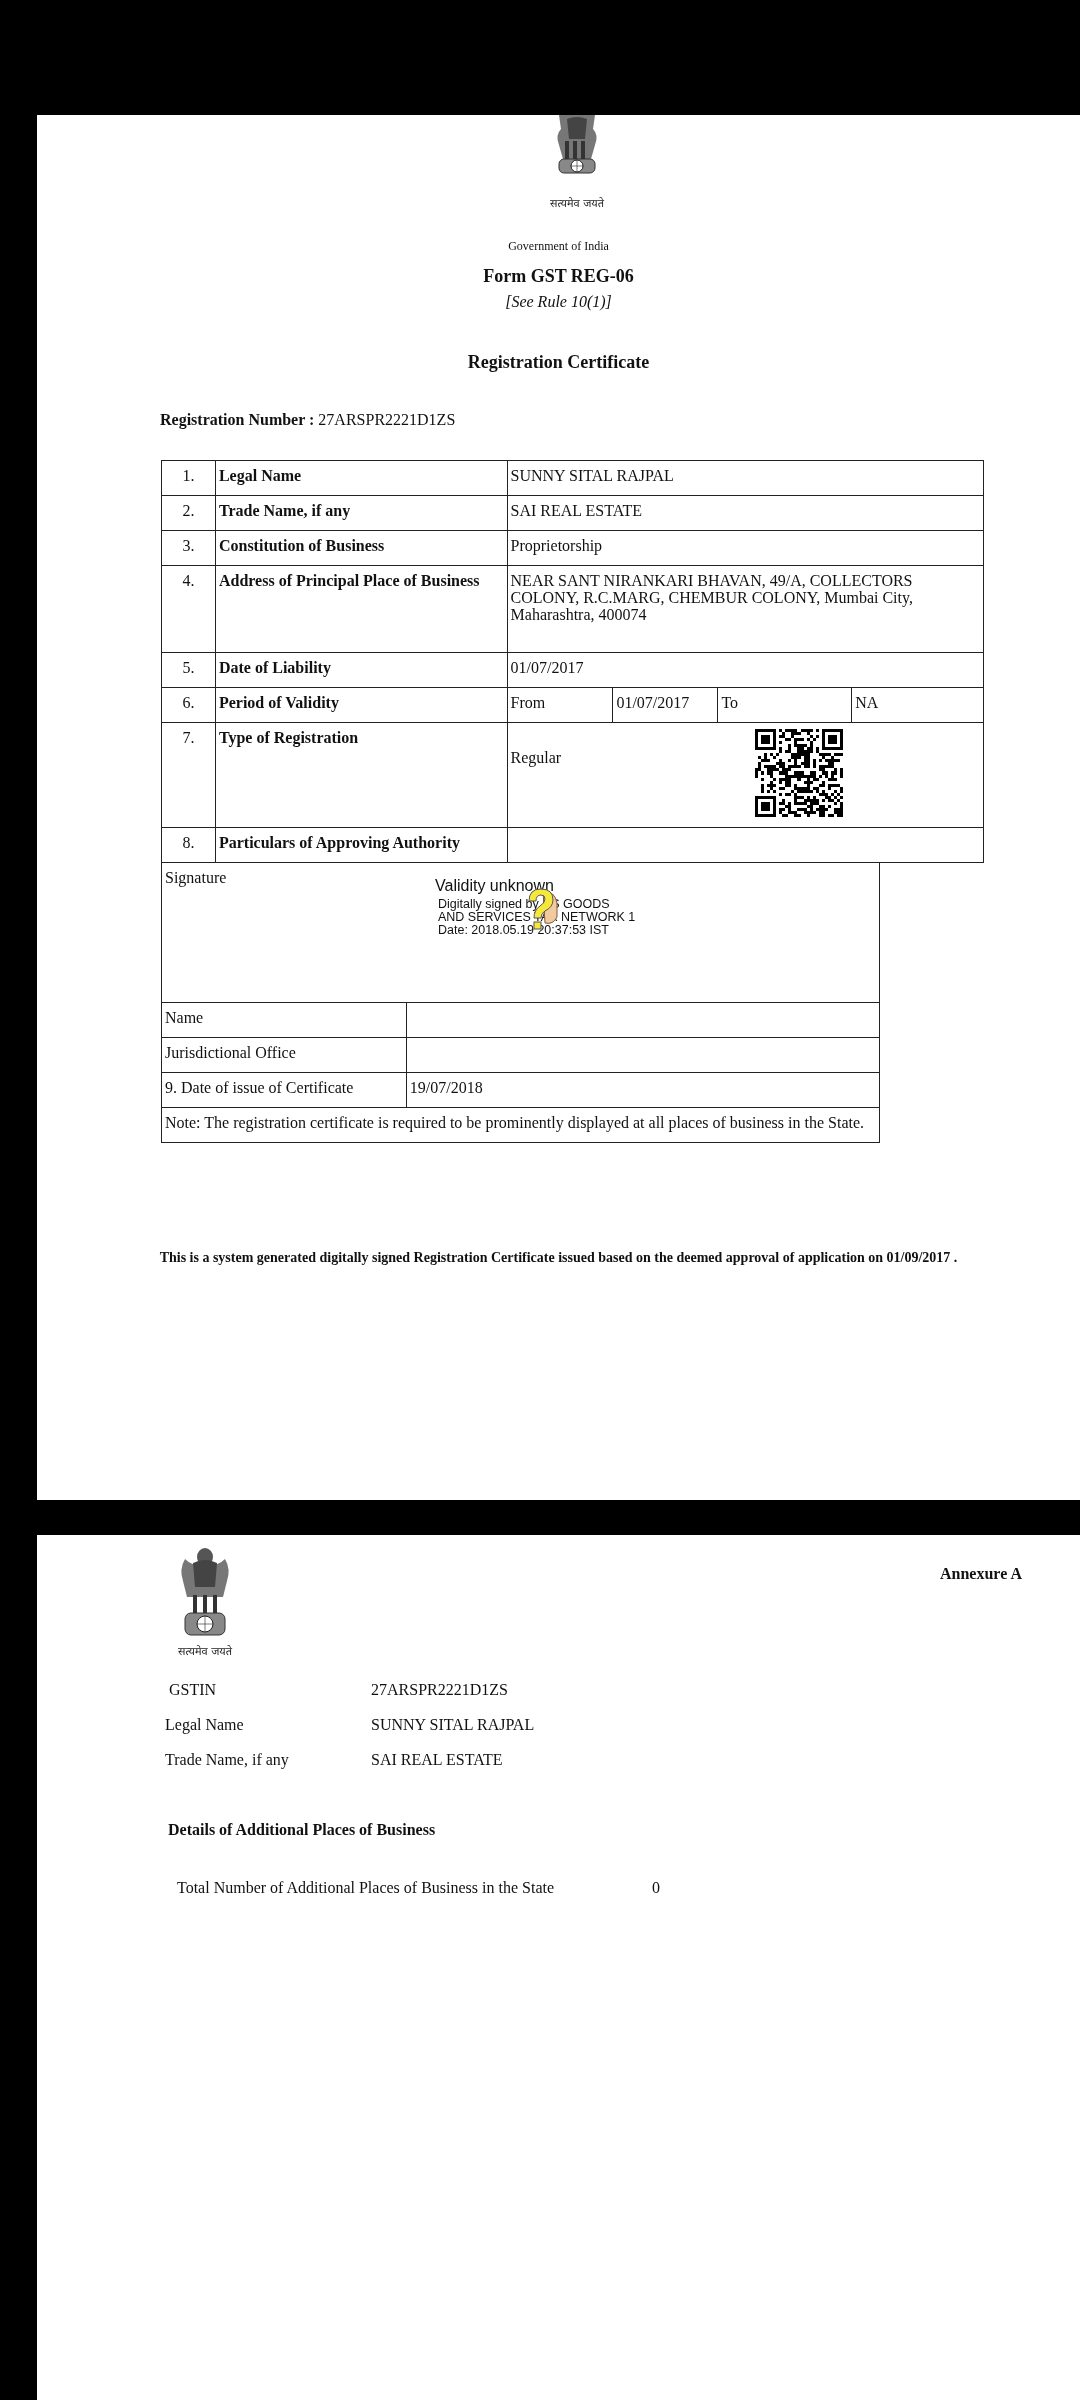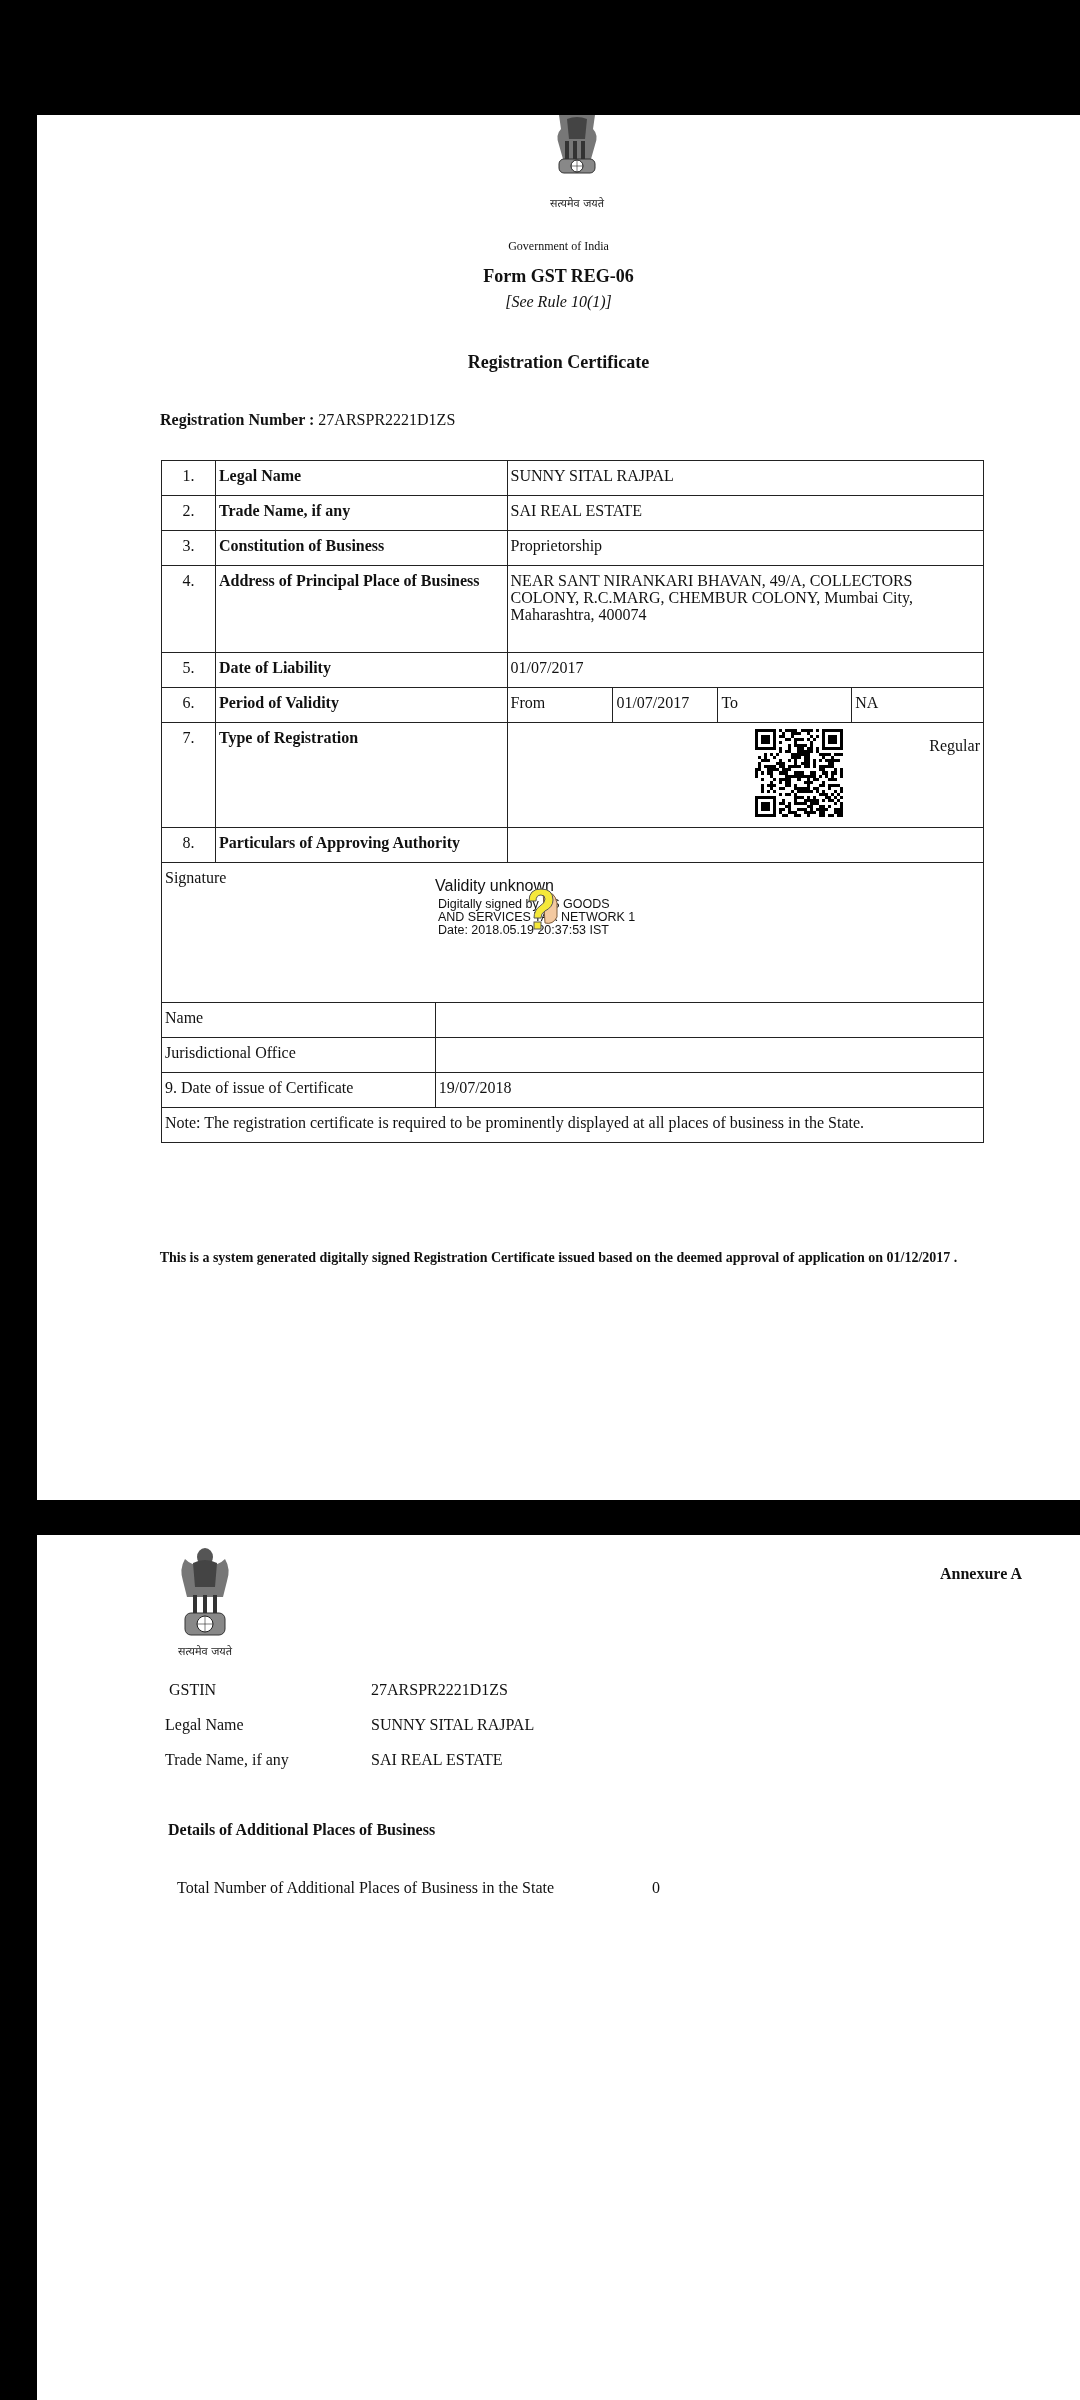--- a/index.html
+++ b/index.html
@@ -102,21 +102,21 @@
       <td class="num">6.</td>
       <td class="lbl">Period of Validity</td>
       <td>From</td>
       <td>01/07/2017</td>
       <td>To</td>
       <td>NA</td>
     </tr>
     <tr style="height:105px">
       <td class="num">7.</td>
       <td class="lbl">Type of Registration</td>
-      <td colspan="4" style="position:relative; padding-top:14px;text-align:right;">
+      <td colspan="4" style="position:relative; padding-top:26px;">
         <span>Regular</span>
         <svg class="qr" style="left:247px; top:6px;" viewBox="0 0 29 29" shape-rendering="crispEdges" id="qr">
               <rect x="8" y="0" width="1" height="1" fill="#000"></rect>
               <rect x="10" y="0" width="1" height="1" fill="#000"></rect>
               <rect x="11" y="0" width="1" height="1" fill="#000"></rect>
               <rect x="12" y="0" width="1" height="1" fill="#000"></rect>
               <rect x="13" y="0" width="1" height="1" fill="#000"></rect>
               <rect x="15" y="0" width="1" height="1" fill="#000"></rect>
               <rect x="16" y="0" width="1" height="1" fill="#000"></rect>
               <rect x="17" y="0" width="1" height="1" fill="#000"></rect>
@@ -442,21 +442,21 @@
       </td>
     </tr>
     <tr style="height:35px">
       <td class="num">8.</td>
       <td class="lbl">Particulars of Approving Authority</td>
       <td colspan="4"></td>
     </tr>
   </tbody>
     </table>
 
-  <table class="main" style="left:124px; top:747px; width:823px;">
+  <table class="main" style="left:124px; top:747px; width:719px;">
     <colgroup>
         <col style="width:274px">
         <col style="width:549px">
       </colgroup>
     <tbody>
         <tr style="height:140px">
       <td colspan="2" style="position:relative;">
         <span>Signature</span>
         <div class="sig-block" style="left:273px; top:14px;">
           <div class="sig-title">Validity unknown</div>
@@ -484,21 +484,21 @@
     <tr style="height:35px">
       <td>9. Date of issue of Certificate</td>
       <td>19/07/2018</td>
     </tr>
     <tr style="height:35px">
       <td colspan="2">Note: The registration certificate is required to be prominently displayed at all places of business in the State.</td>
     </tr>
   </tbody>
     </table>
 
-  <div class="abs center footer-line" style="top:1135px;">This is a system generated digitally signed Registration Certificate issued based on the deemed approval of application on 01/12/2017 .</div>
+  <div class="abs center footer-line" style="top:1135px;">This is a system generated digitally signed Registration Certificate issued based on the deemed approval of application on 01/09/2017 .</div>
 </div>
 
 <div class="page" id="page2">
   <div class="emblem" style="left:134px; top:12px;">
     <svg width="68" height="90" viewBox="0 0 68 90">
       <ellipse cx="34" cy="10" rx="8" ry="9" fill="#555"></ellipse>
       <path d="M14 12 Q8 22 12 34 L16 50 L52 50 L56 34 Q60 22 54 12 Q46 20 34 18 Q22 20 14 12 Z" fill="#777"></path>
       <path d="M22 16 Q34 10 46 16 L44 40 L24 40 Z" fill="#444"></path>
       <rect x="22" y="48" width="4" height="20" fill="#333"></rect>
       <rect x="32" y="48" width="4" height="20" fill="#333"></rect>

